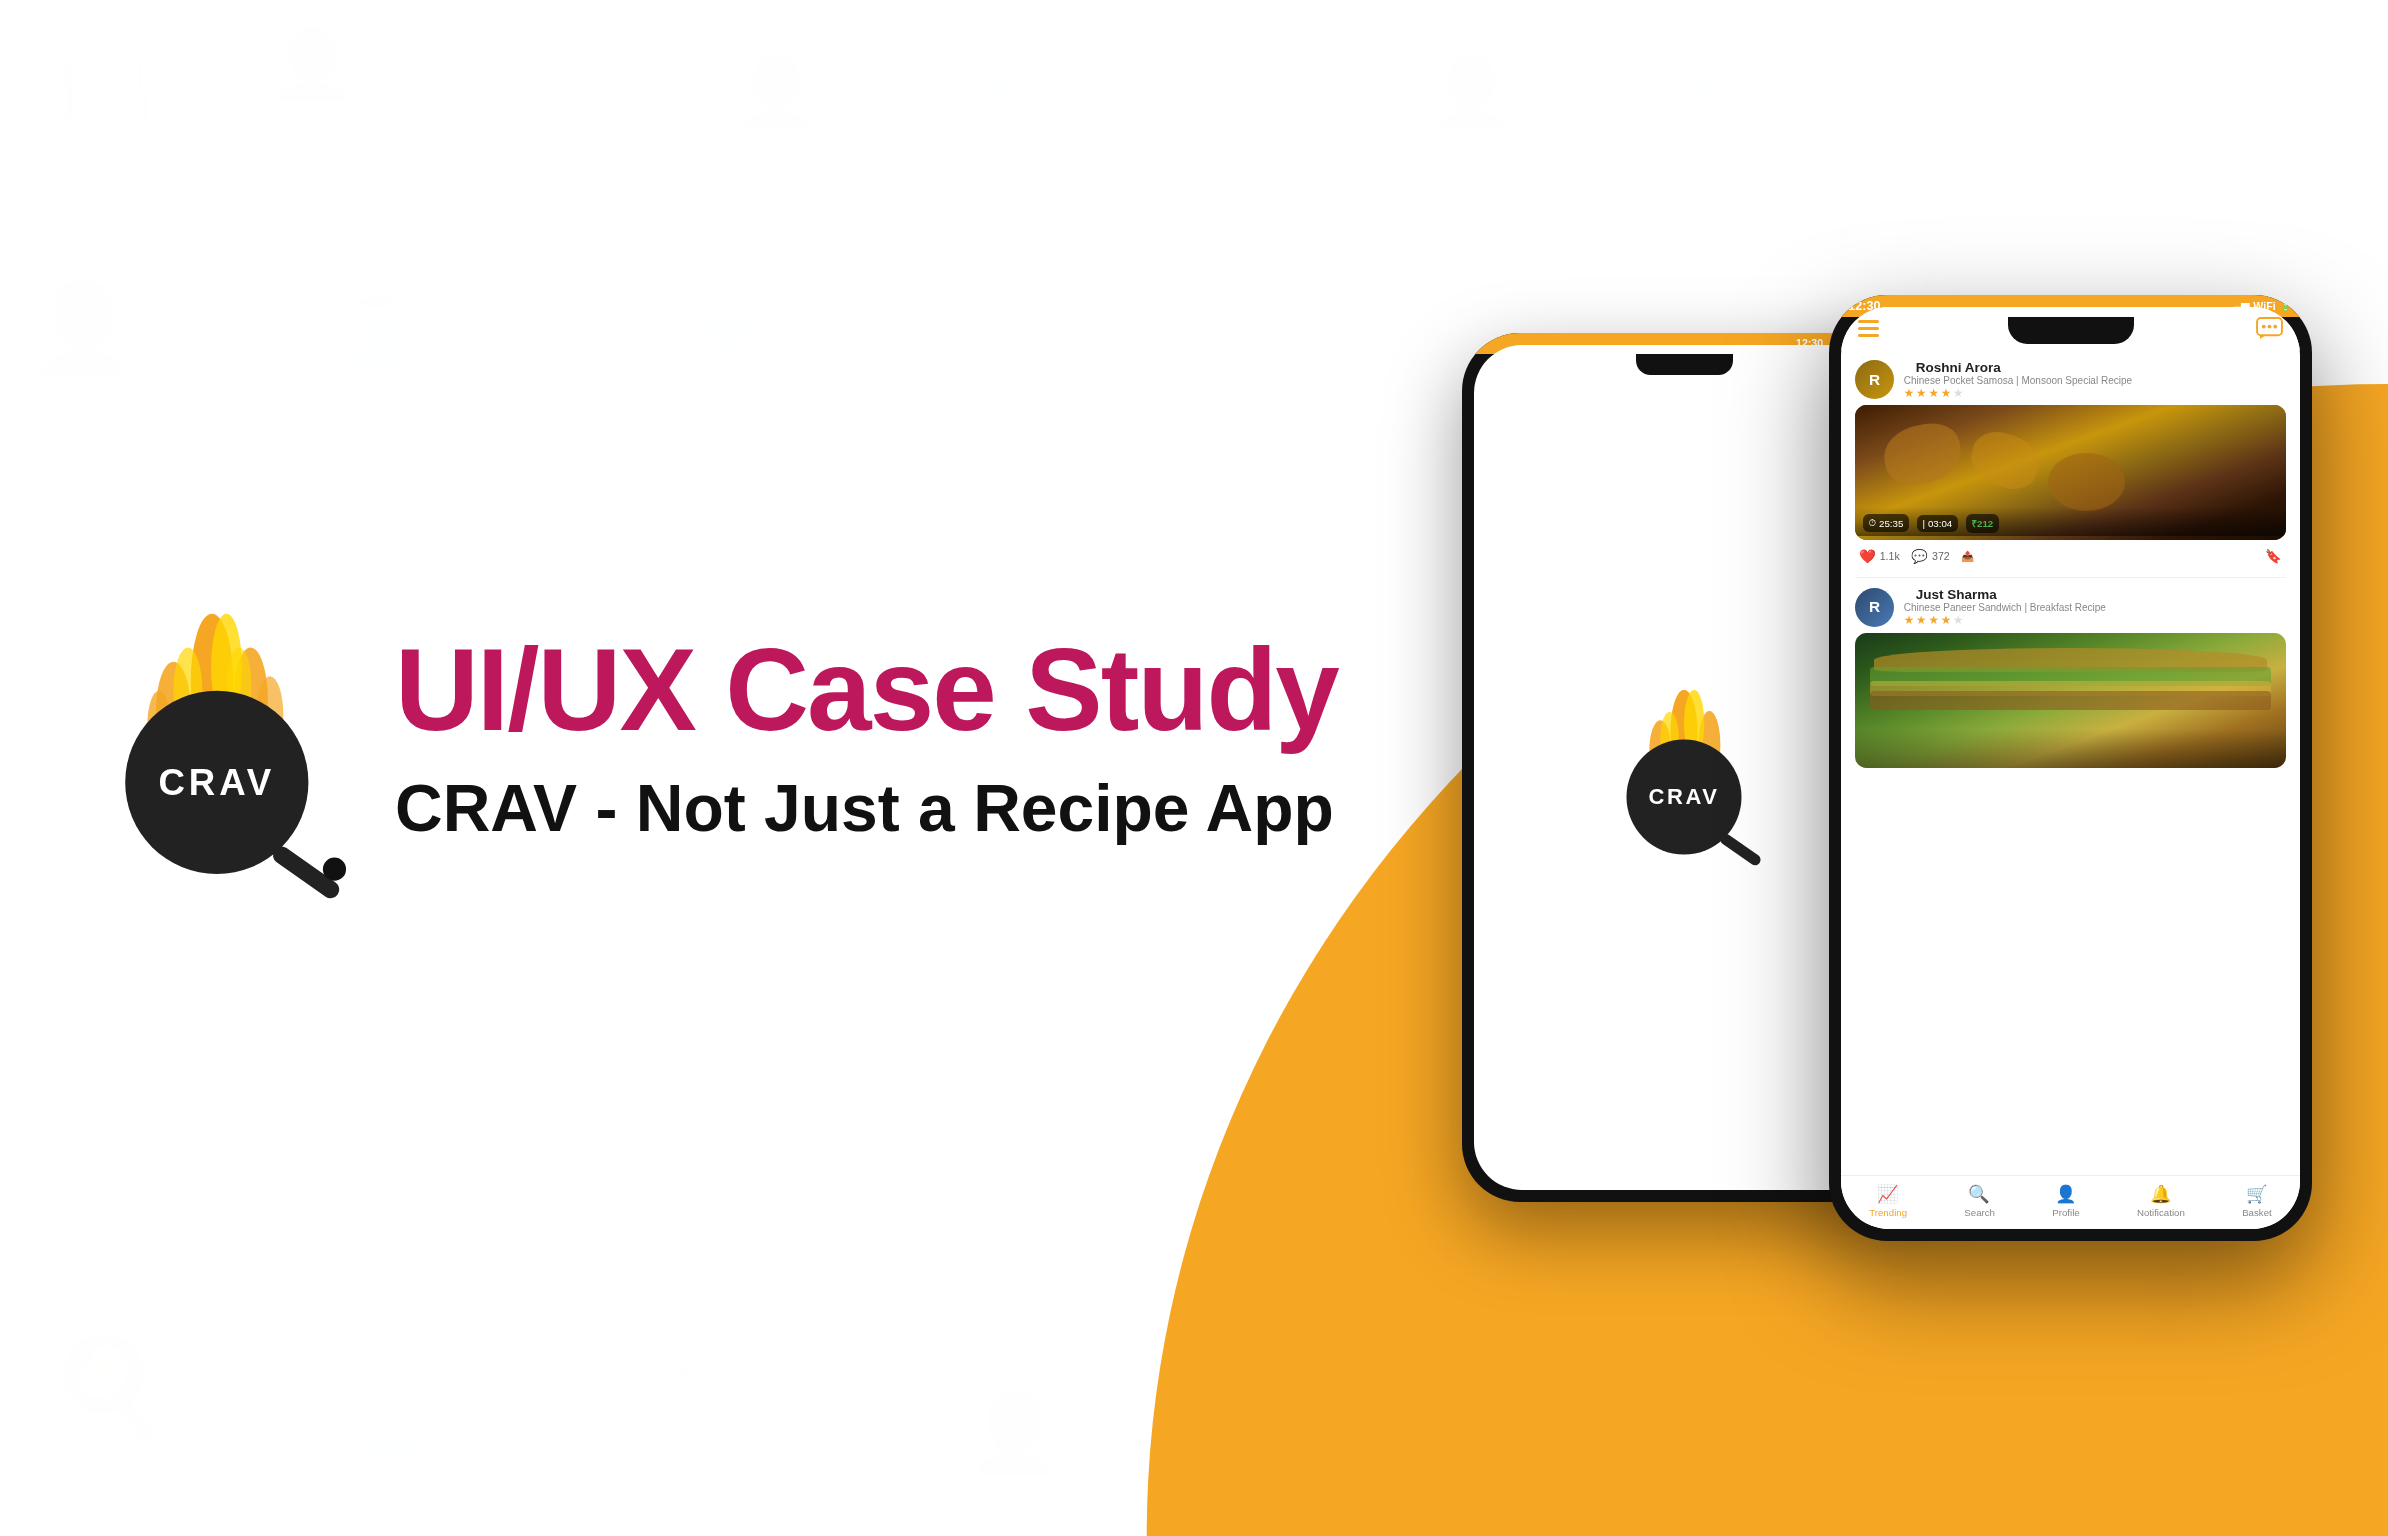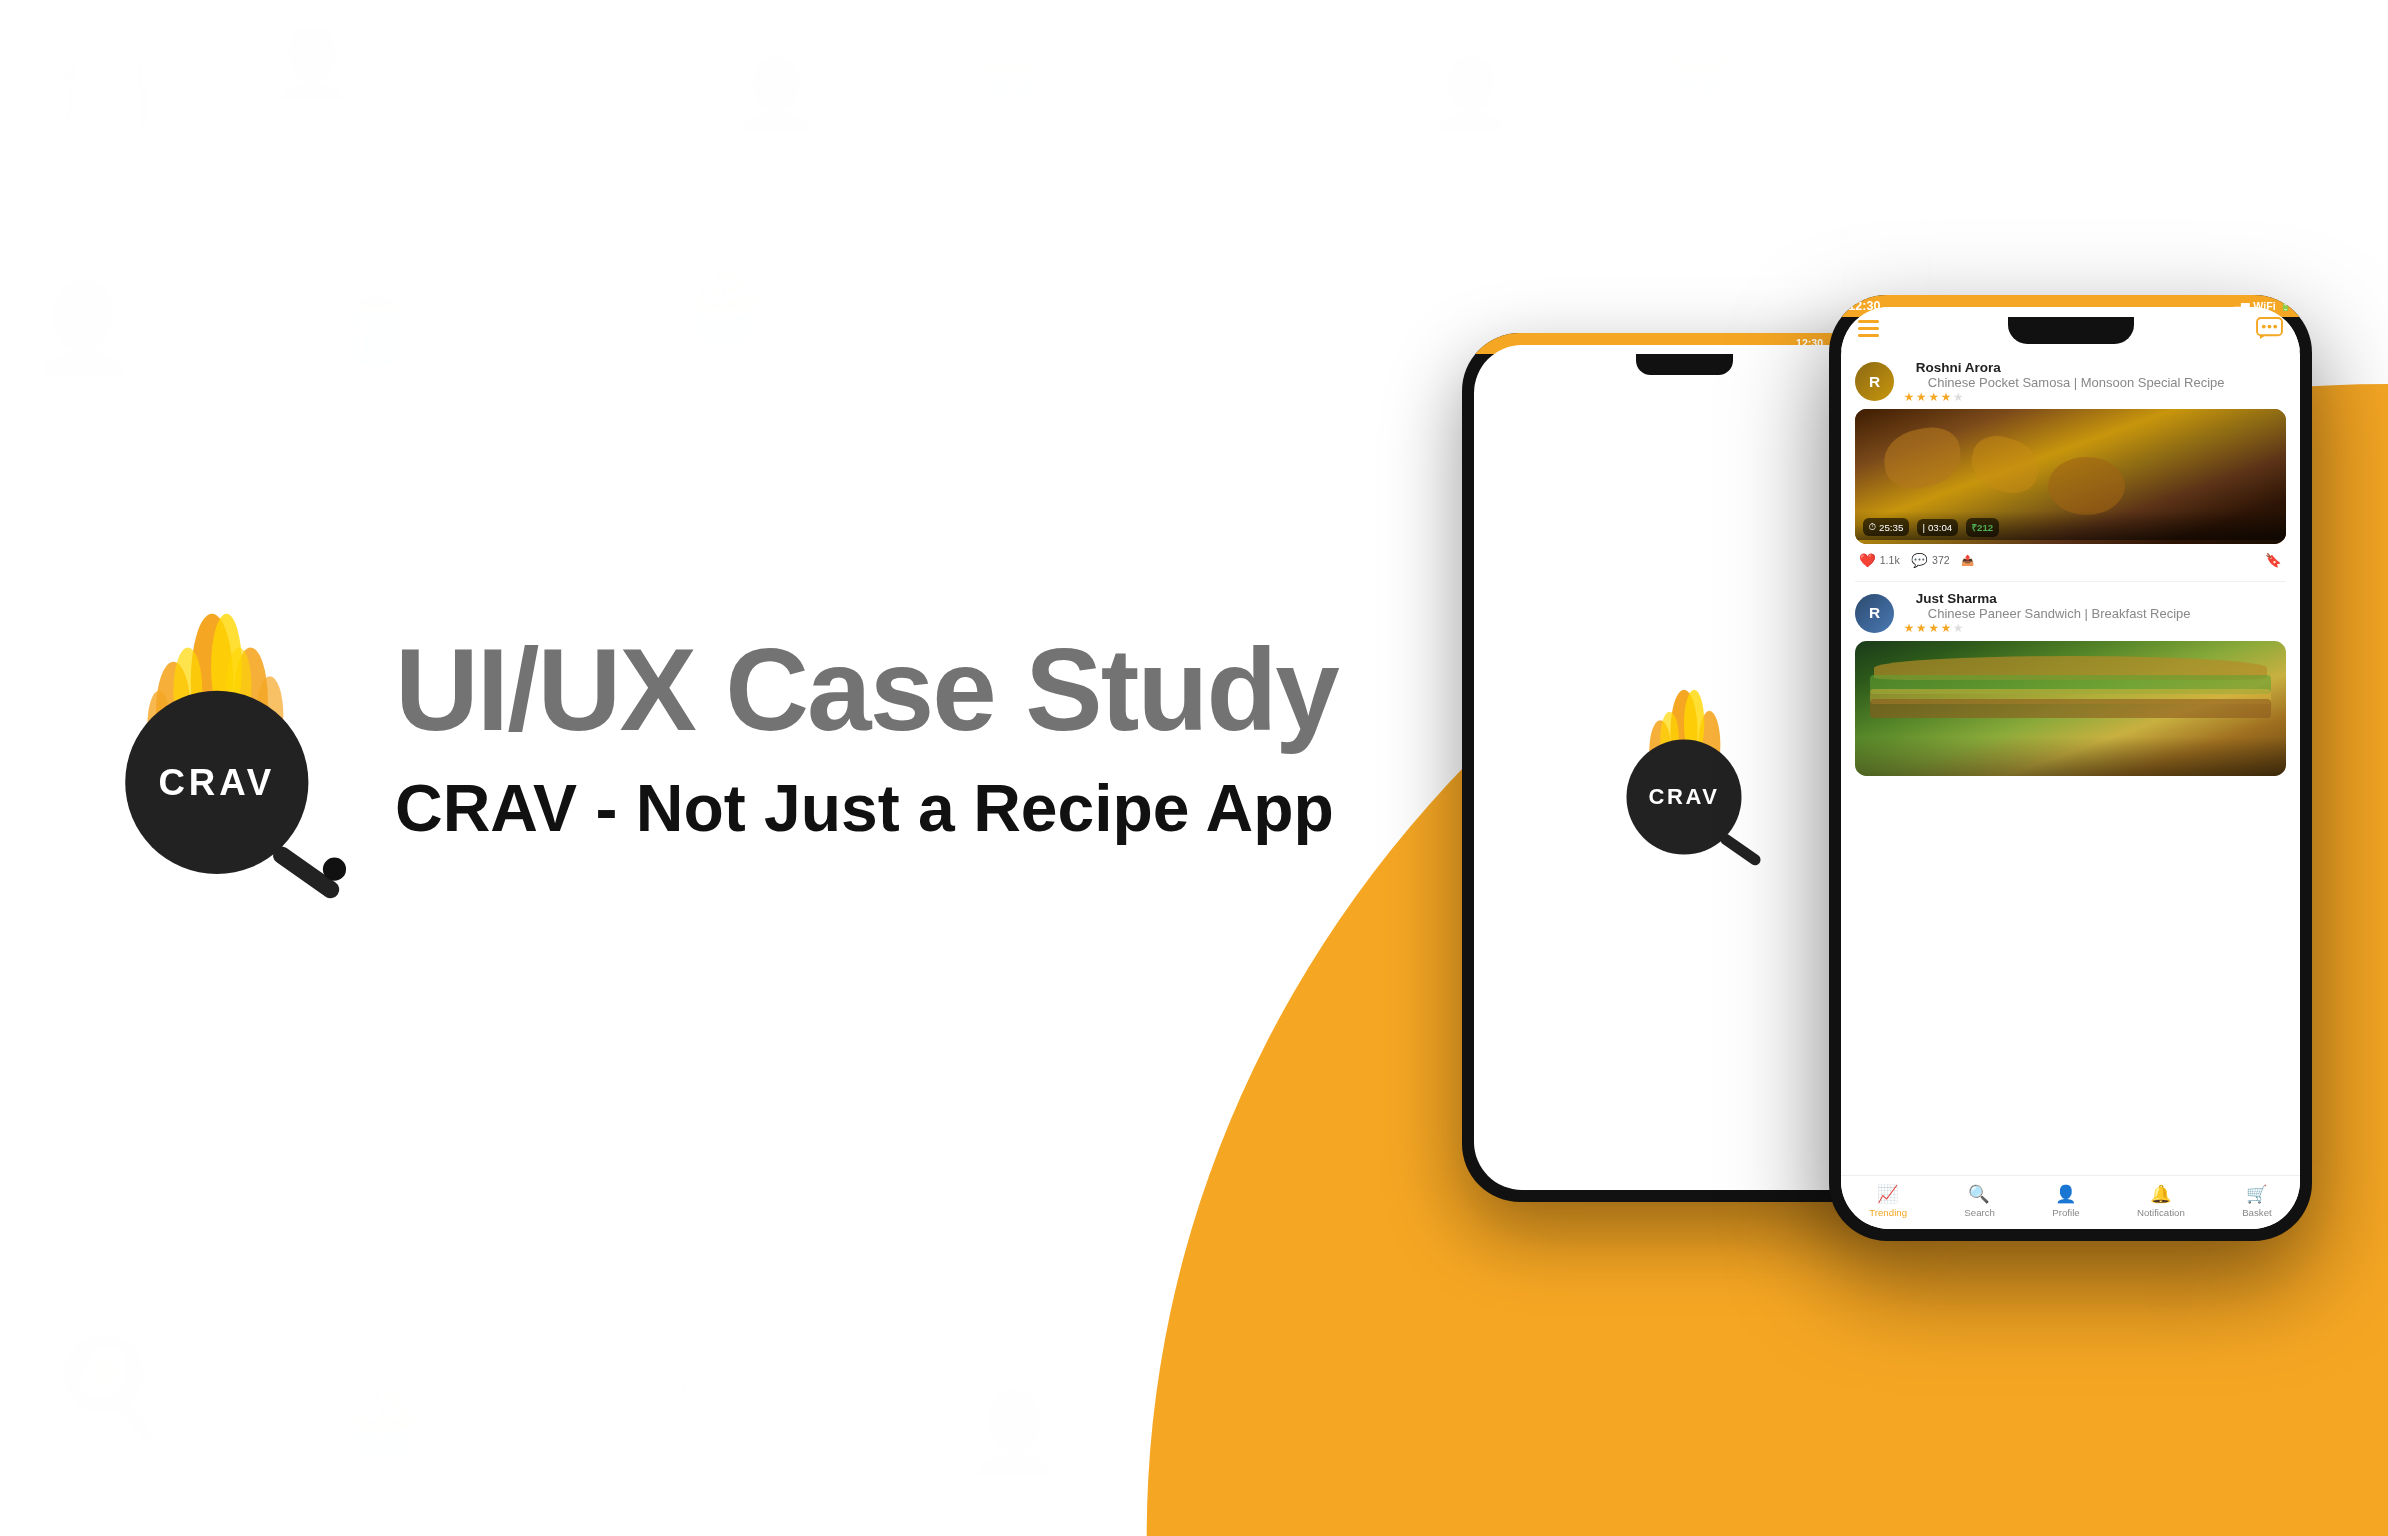--- a/index.html
+++ b/index.html
@@ -40,21 +40,21 @@
     .logo-flame-pan {
       position: relative;
       width: 270px;
       height: 328px;
       margin-right: 48px;
     }
 
     .text-content h1 {
       font-size: 116px;
       font-weight: 900;
-      color: #737373;
+      color: #be185d;
       line-height: 1.05;
       letter-spacing: -1.9px;
     }
 
     .text-content .subtitle-bold {
       font-size: 66px;
       font-weight: 700;
       color: #111;
       margin-top: 18px;
       line-height: 1.2;
@@ -239,23 +239,22 @@
     }
 
     .author-name {
       font-size: 13.5px;
       font-weight: 700;
       color: #222;
       margin-left: 12px;
     }
 
     .recipe-name {
-      font-size: 13px;
+      font-size: 10px;
       color: #888;
-      margin-left: 24px;
     }
 
     .stars {
       display: flex;
       gap: 1.9px;
     }
 
     .star {
       color: #F5A623;
       font-size: 11.6px;

